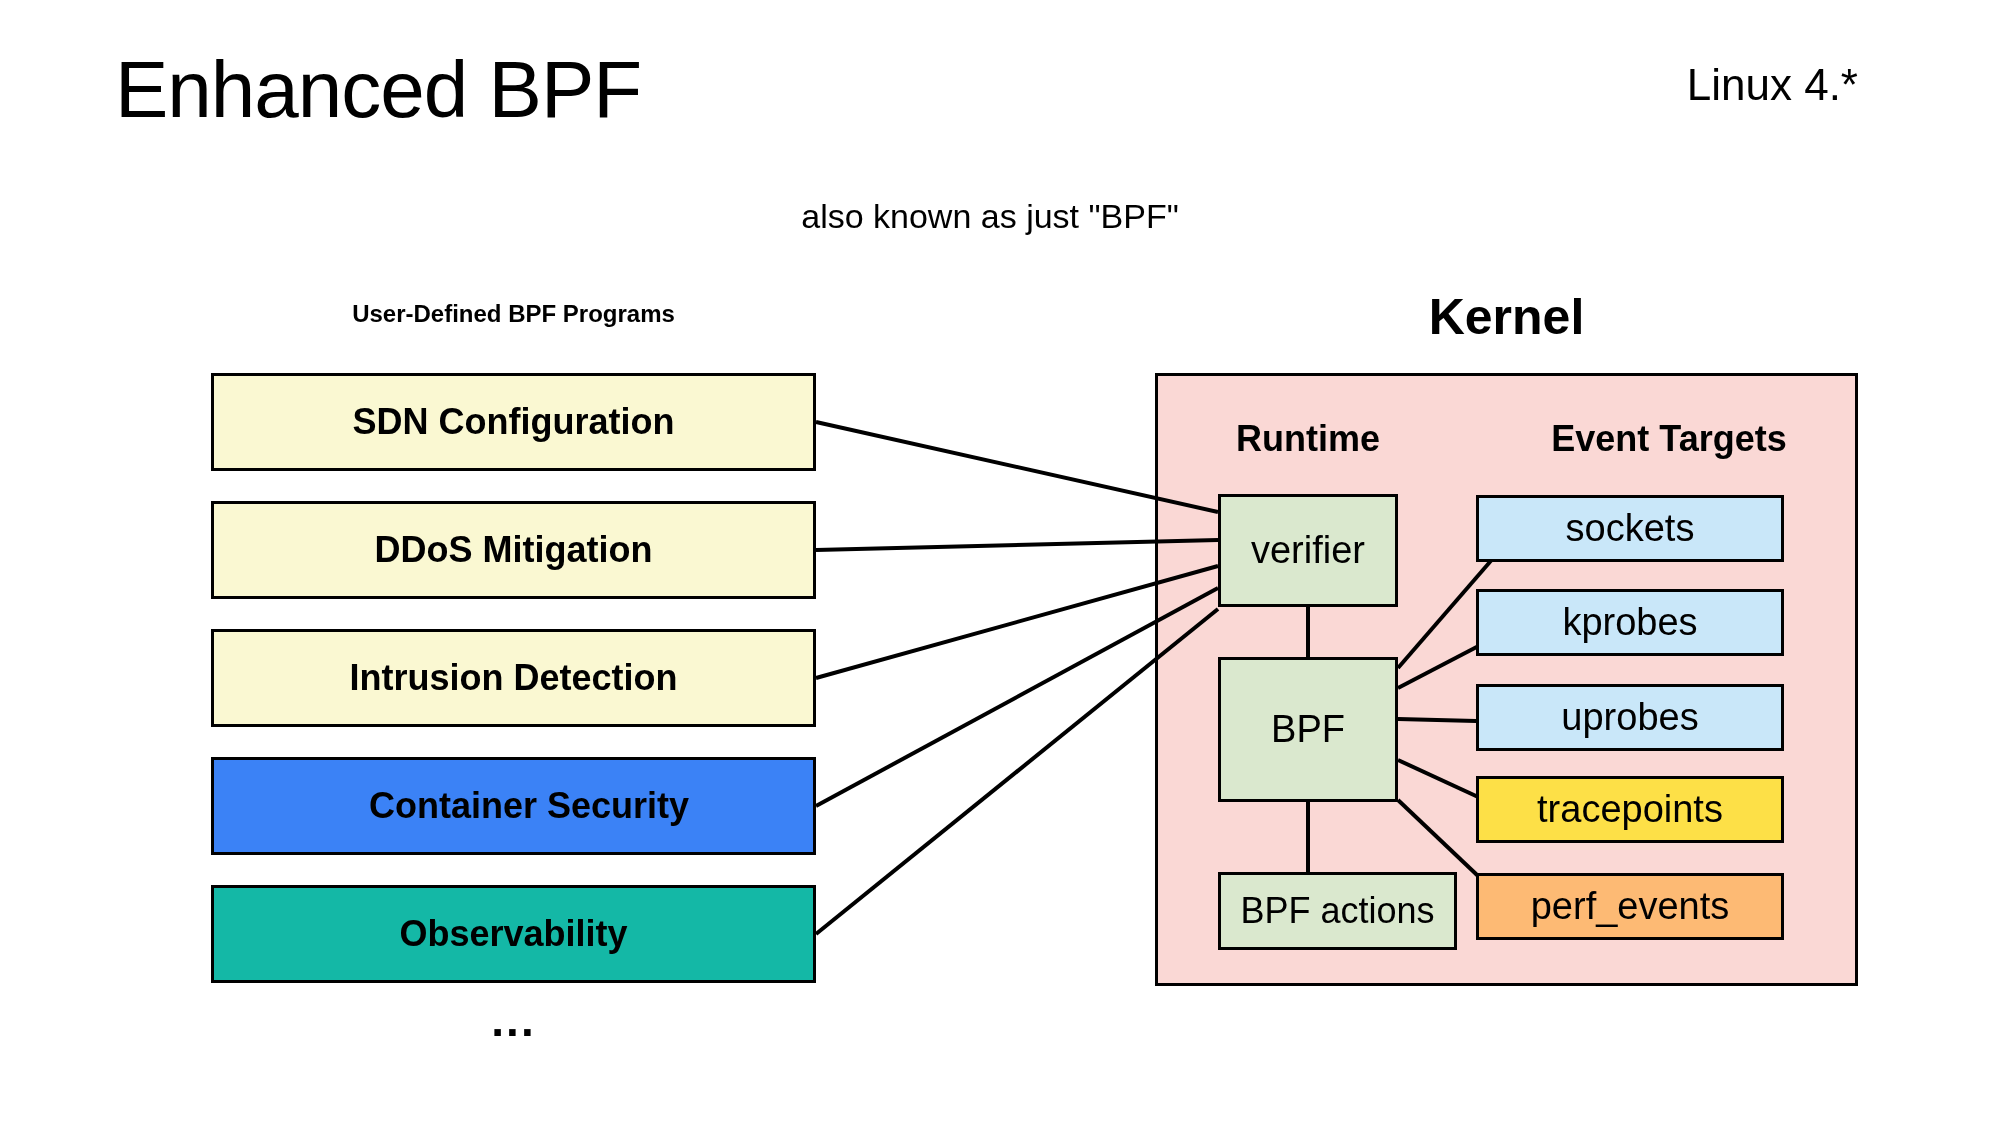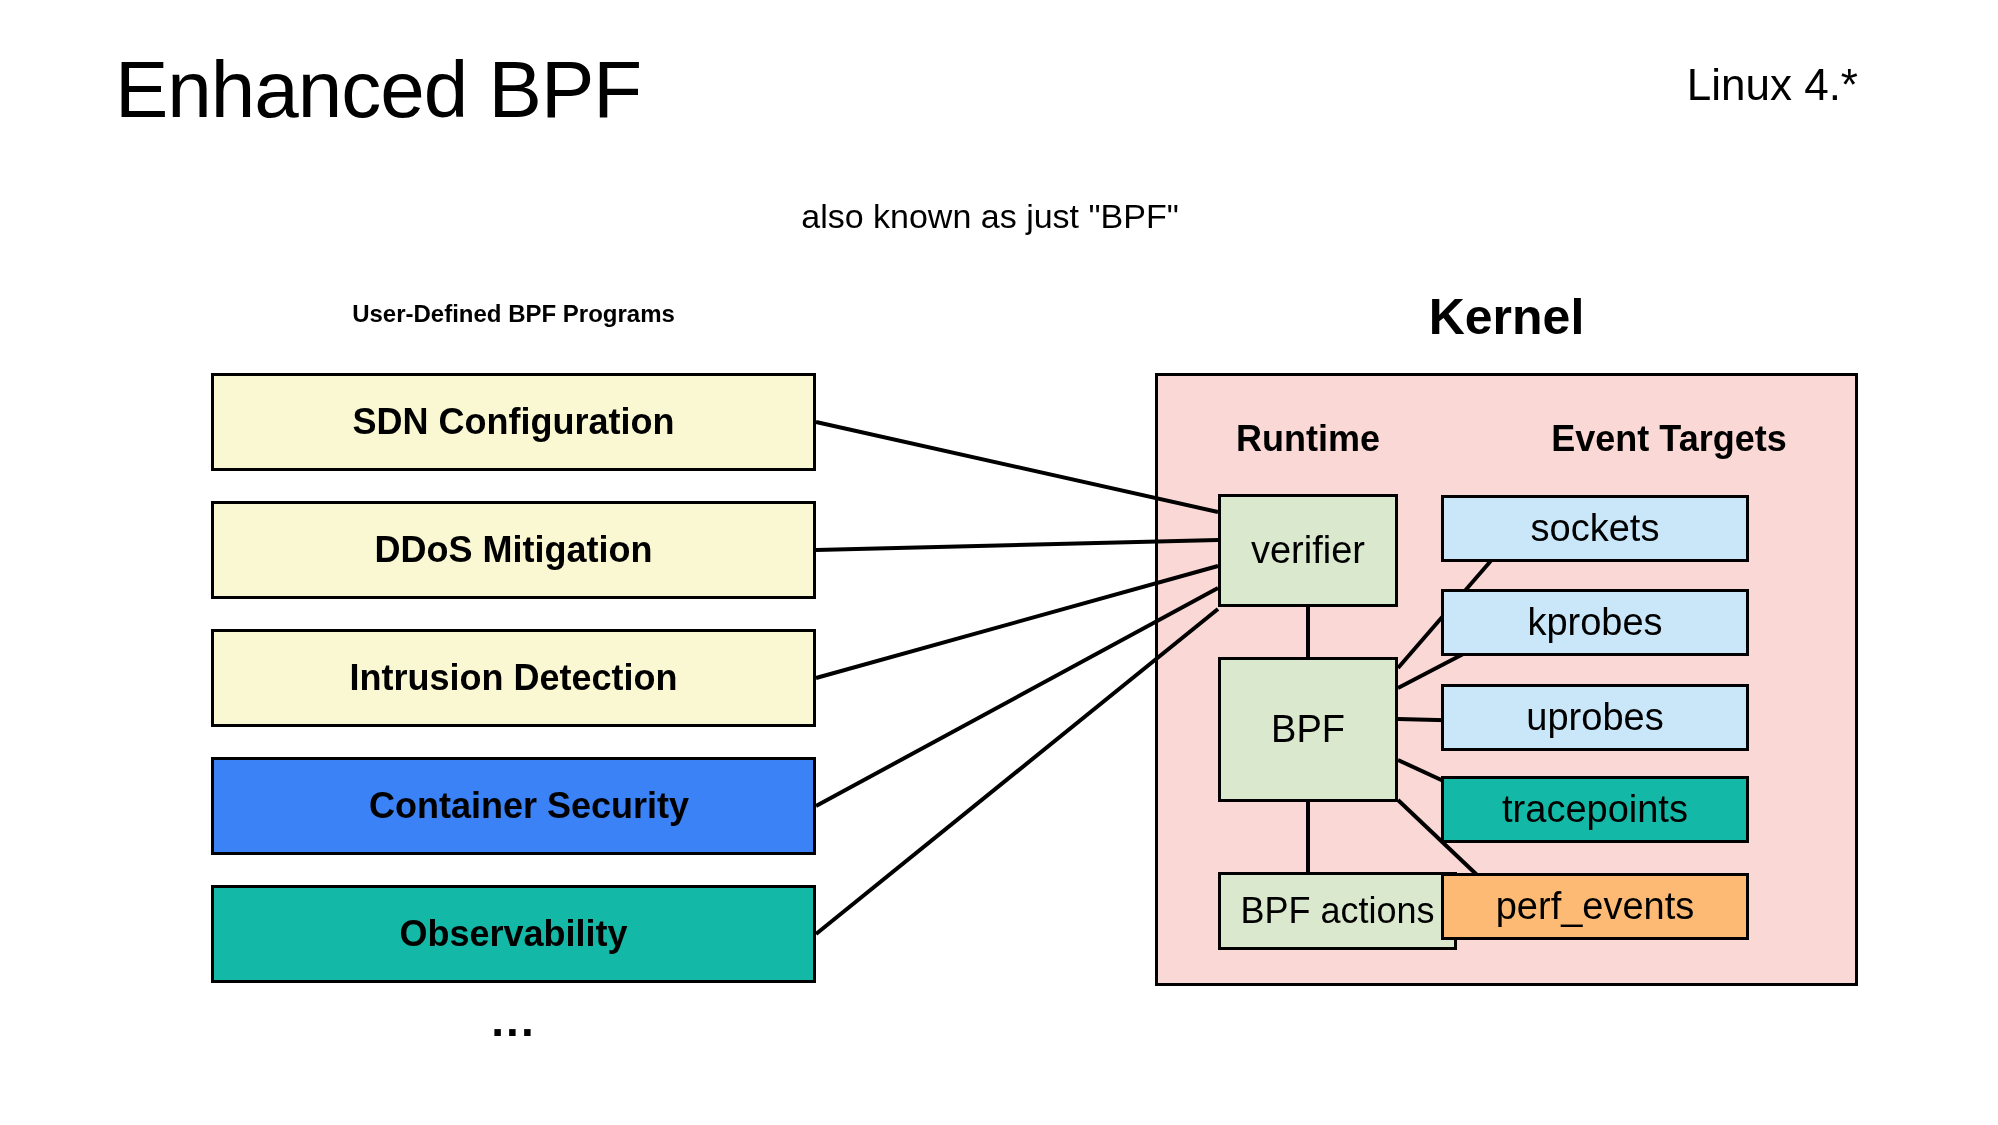--- a/index.html
+++ b/index.html
@@ -39,21 +39,21 @@
   #kernel-header{left:1155px;top:288px;width:703px;font-size:50px;}
   #kernel-bg{left:1155px;top:373px;width:703px;height:613px;background:#FAD8D5;}
   #runtime-header{left:1158px;top:418px;width:300px;font-size:36px;}
   #targets-header{left:1519px;top:418px;width:300px;font-size:36px;}
 
   .runtime-box{background:#DAE8CE;font-size:38px;}
   #verifier-box{left:1218px;top:494px;width:180px;height:113px;text-align:right;}
   #bpf-box{left:1218px;top:657px;width:180px;height:145px;}
   #bpf-actions-box{left:1218px;top:872px;width:239px;height:78px;font-size:36px;}
 
-  .target-box{left:1441px;width:308px;height:67px;background:#C9E7F9;font-size:38px;}
+  .target-box{left:1476px;width:308px;height:67px;background:#C9E7F9;font-size:38px;}
   #target-0{top:495px;} #target-1{top:589px;} #target-2{top:684px;} #target-3{top:776px;} #target-4{top:873px;}
 
   .edge{stroke:#000;stroke-width:4;}
 </style>
 </head>
 <body>
 
 <div id="canvas">
 
   <div class="abs lbl" id="title">Enhanced BPF</div>
@@ -90,16 +90,16 @@
   <div class="abs lbl bold" id="runtime-header">Runtime</div>
   <div class="abs lbl bold" id="targets-header">Event Targets</div>
 
   <div class="box runtime-box" id="verifier-box" style="background-color: rgb(218, 232, 206);">verifier</div>
   <div class="box runtime-box" id="bpf-box" style="background-color: rgb(218, 232, 206);">BPF</div>
   <div class="box runtime-box" id="bpf-actions-box" style="background-color: rgb(218, 232, 206);">BPF actions</div>
 
   <div class="box target-box" id="target-0" style="background-color: rgb(201, 231, 249);">sockets</div>
   <div class="box target-box" id="target-1" style="background-color: rgb(201, 231, 249);">kprobes</div>
   <div class="box target-box" id="target-2" style="background-color: rgb(201, 231, 249);">uprobes</div>
-  <div class="box target-box" id="target-3" style="background-color: #14b8a6;">tracepoints</div>
+  <div class="box target-box" id="target-3" style="background-color: #fde047;">tracepoints</div>
   <div class="box target-box" id="target-4" style="background-color: #fdba74;">perf_events</div>
 
 </div>
 
 </body></html>

